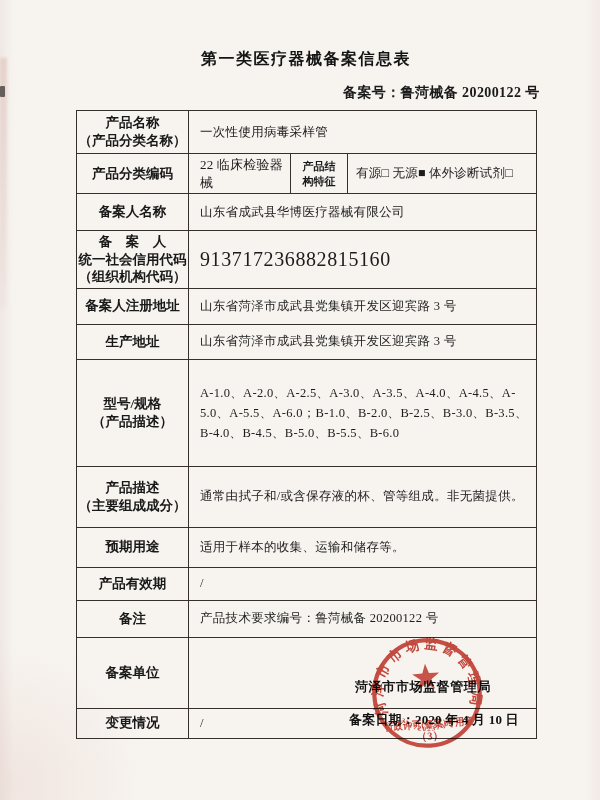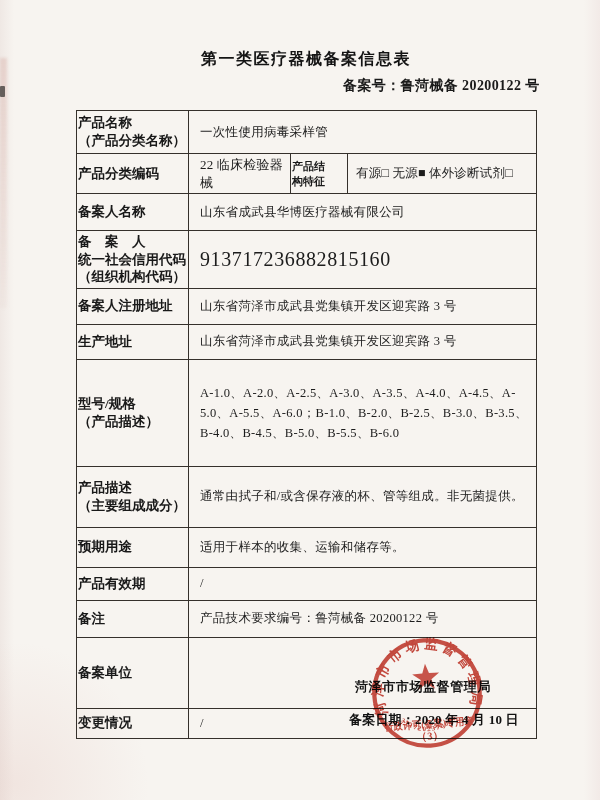--- a/index.html
+++ b/index.html
@@ -26,32 +26,32 @@
   .edge-mark{
     position:absolute;left:0;top:86px;width:5px;height:11px;
     background:#3a3734;opacity:.75;border-radius:1px;
   }
   .title{
     position:absolute;top:49px;left:12px;width:588px;
     text-align:center;font-size:16px;font-weight:bold;letter-spacing:1.5px;
     font-family:"Liberation Sans","DejaVu Sans",sans-serif;color:#141414;
   }
   .recno{
-    position:absolute;top:77px;left:343px;
+    position:absolute;top:84px;left:343px;
     font-size:14px;font-weight:600;letter-spacing:.4px;white-space:nowrap;
   }
   table.form{
     position:absolute;left:76px;top:110px;width:460px;
     border-collapse:collapse;table-layout:fixed;
   }
   table.form td{
     border:1.6px solid #35302b;vertical-align:middle;overflow:visible;
   }
   td.lbl{
-    text-align:left;font-weight:600;font-size:13.5px;line-height:1.3;
+    text-align:center;font-weight:600;font-size:13.5px;line-height:1.3;
     white-space:pre-line;padding:2px 1px;color:#191919;
   }
   td.val{
     font-size:12.5px;padding:2px 6px 2px 11px;line-height:1.5;
     letter-spacing:.3px;color:#1c1c1c;
   }
   tr.r1{height:43px}  tr.r2{height:38px}  tr.r3{height:37px}
   tr.r4{height:57px}  tr.r5{height:36px}  tr.r6{height:35px}
   tr.r7{height:107px} tr.r8{height:61px}  tr.r9{height:40px}
   tr.r10{height:33px} tr.r11{height:37px} tr.r12{height:71px}

